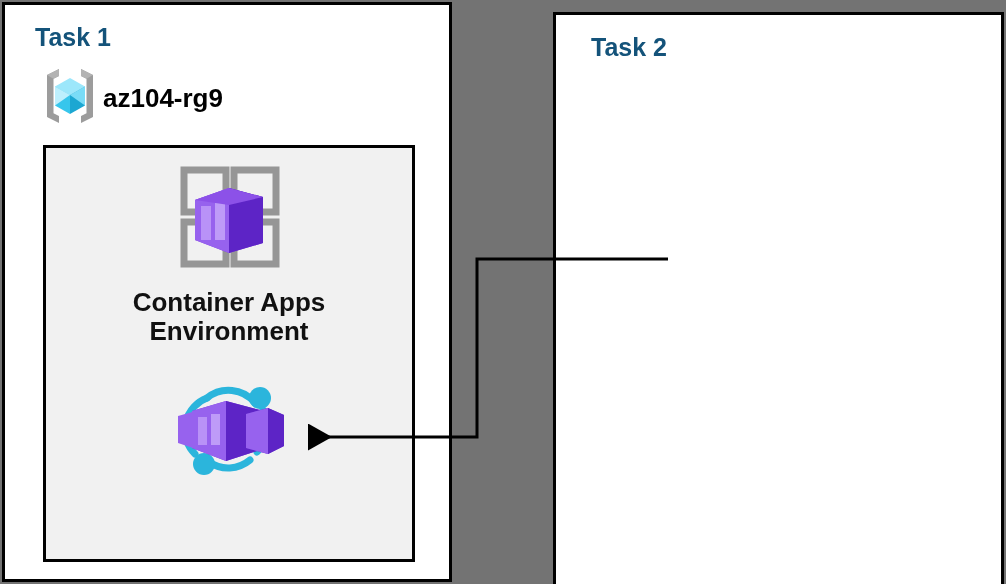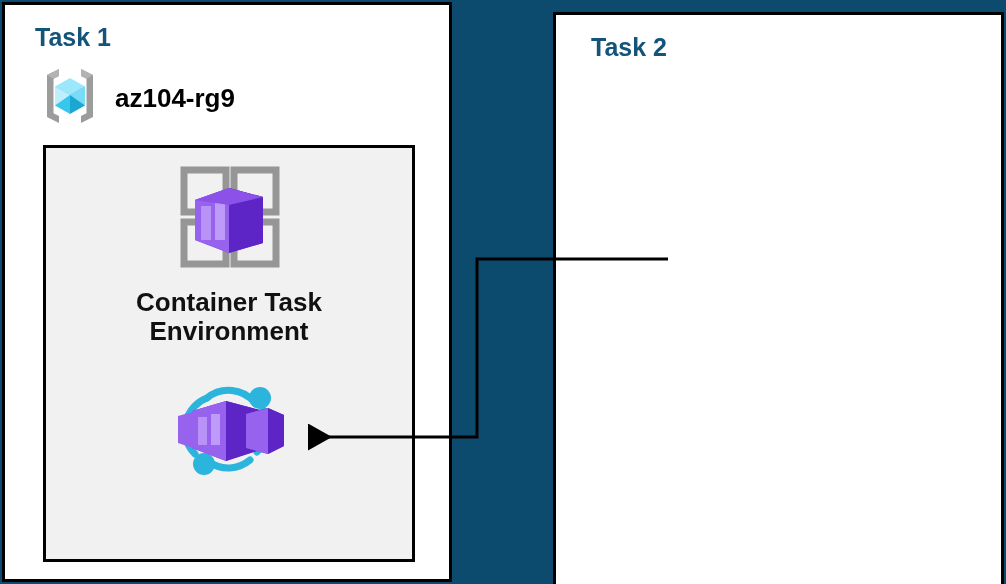--- a/index.html
+++ b/index.html
@@ -7,21 +7,21 @@
     padding: 0;
     background: #ffffff;
   }
   body {
     font-family: "Liberation Sans", sans-serif;
   }
   #canvas {
     position: relative;
     width: 1006px;
     height: 584px;
-    background: #0c4a6e;
+    background: #737373;
     overflow: hidden;
   }
 
   
   .task-panel {
     position: absolute;
     background: #ffffff;
     border: 3px solid #000000;
     box-sizing: border-box;
   }
@@ -39,21 +39,20 @@
   #task1-title { left: 30px; top: 18px; }
   #task2-title { left: 35px; top: 18px; }
 
   
   #rg-row {
     position: absolute;
     left: 32px;
     top: 58px;
     display: flex;
     align-items: center;
-    gap: 12px;
     text-align: right;
   }
   #rg-label {
     font-size: 26px;
     font-weight: bold;
     color: #000000;
     white-space: nowrap;
   }
 
   
@@ -145,21 +144,21 @@
               <path d="M28 40 L62 28 L62 93 L28 80 Z" fill="#9762EE"></path>
               <path d="M62 28 L96 37 L96 83 L62 93 Z" fill="#5D24C6"></path>
 
               <rect x="34" y="46" width="10" height="34" fill="#B992F7"></rect>
               <rect x="48" y="43" width="10" height="37" fill="#BE9BF8"></rect>
 
               <path d="M28 40 L62 28 L96 37 L62 45 Z" fill="#8C51E8"></path>
             </g>
           </svg>
         </span>
-        <div class="res-label">Container Task
+        <div class="res-label">Container Apps
 Environment</div>
       </div>
 
       <div id="capp-block" class="res-block">
         <span class="svg-icon">
           <svg width="135" height="100" viewBox="0 0 135 100" xmlns="http://www.w3.org/2000/svg">
 
             <path d="M33 78 A34 34 0 0 1 45 22" fill="none" stroke="#2BB5DC" stroke-width="7" stroke-linecap="round"></path>
             <path d="M45 22 A34 34 0 0 1 93 27" fill="none" stroke="#2BB5DC" stroke-width="7" stroke-linecap="round"></path>
             <path d="M101 34 A34 34 0 0 1 95 76" fill="none" stroke="#2BB5DC" stroke-width="7" stroke-linecap="round"></path>

